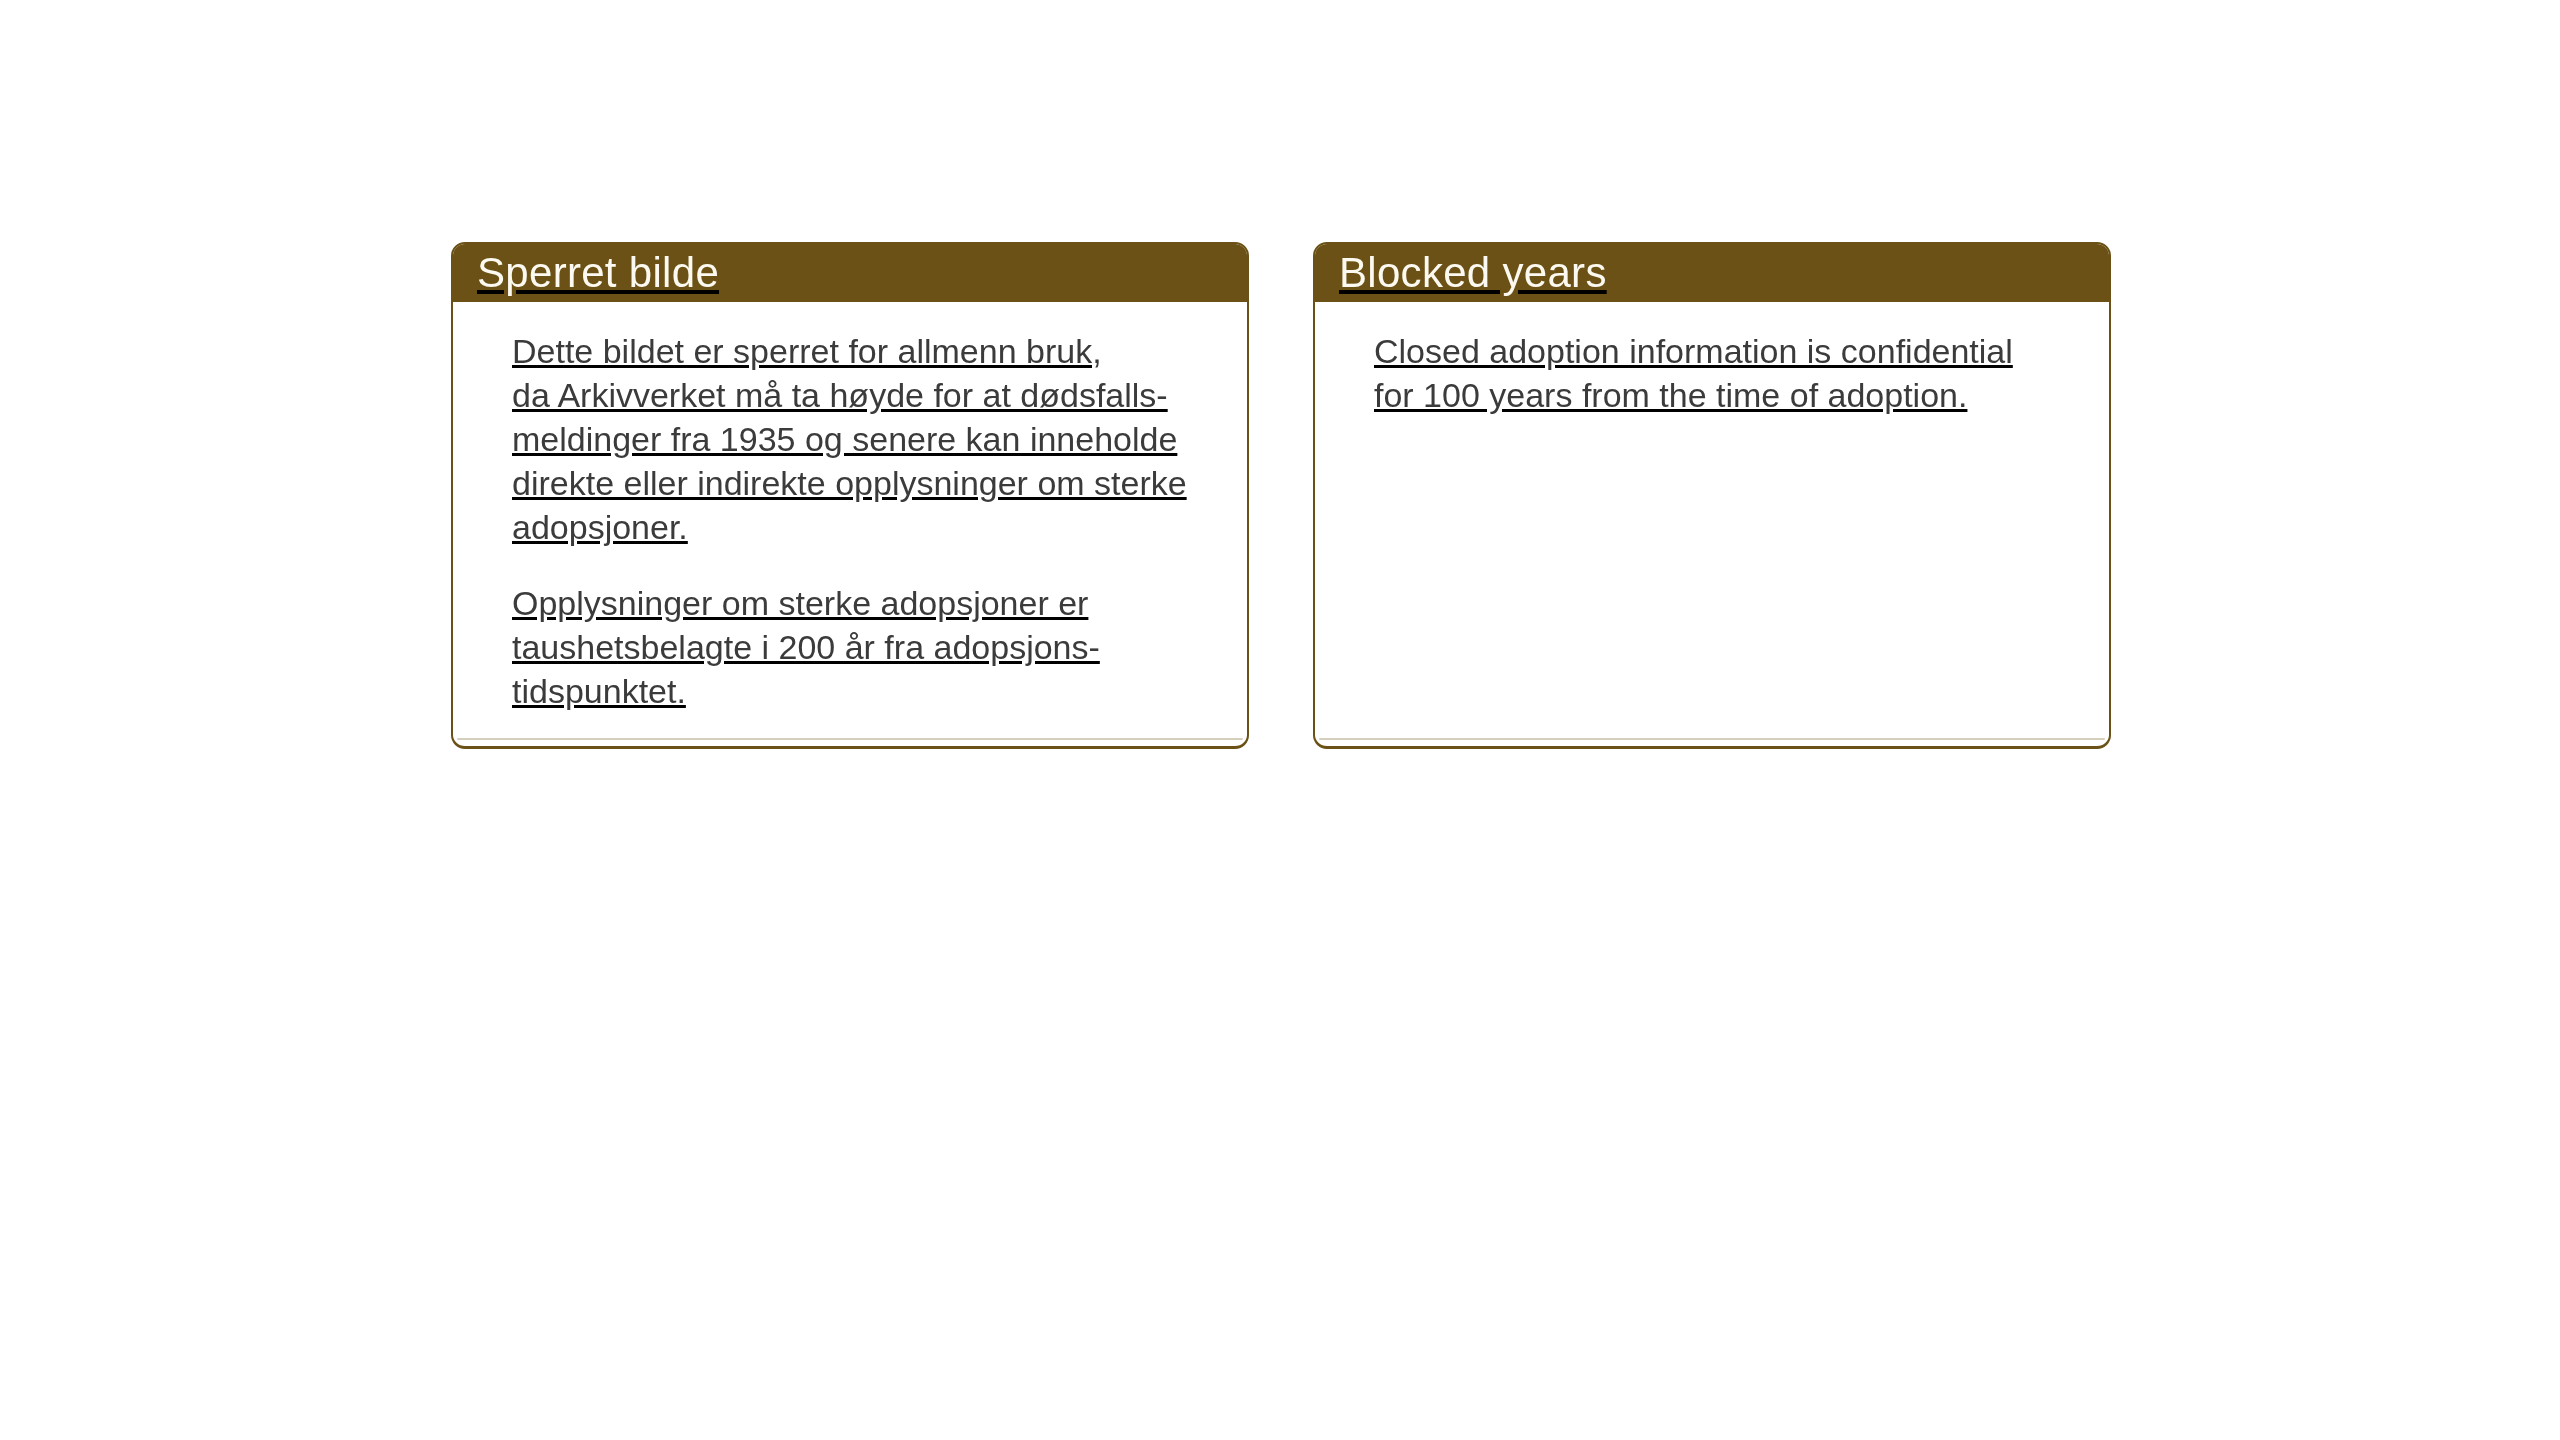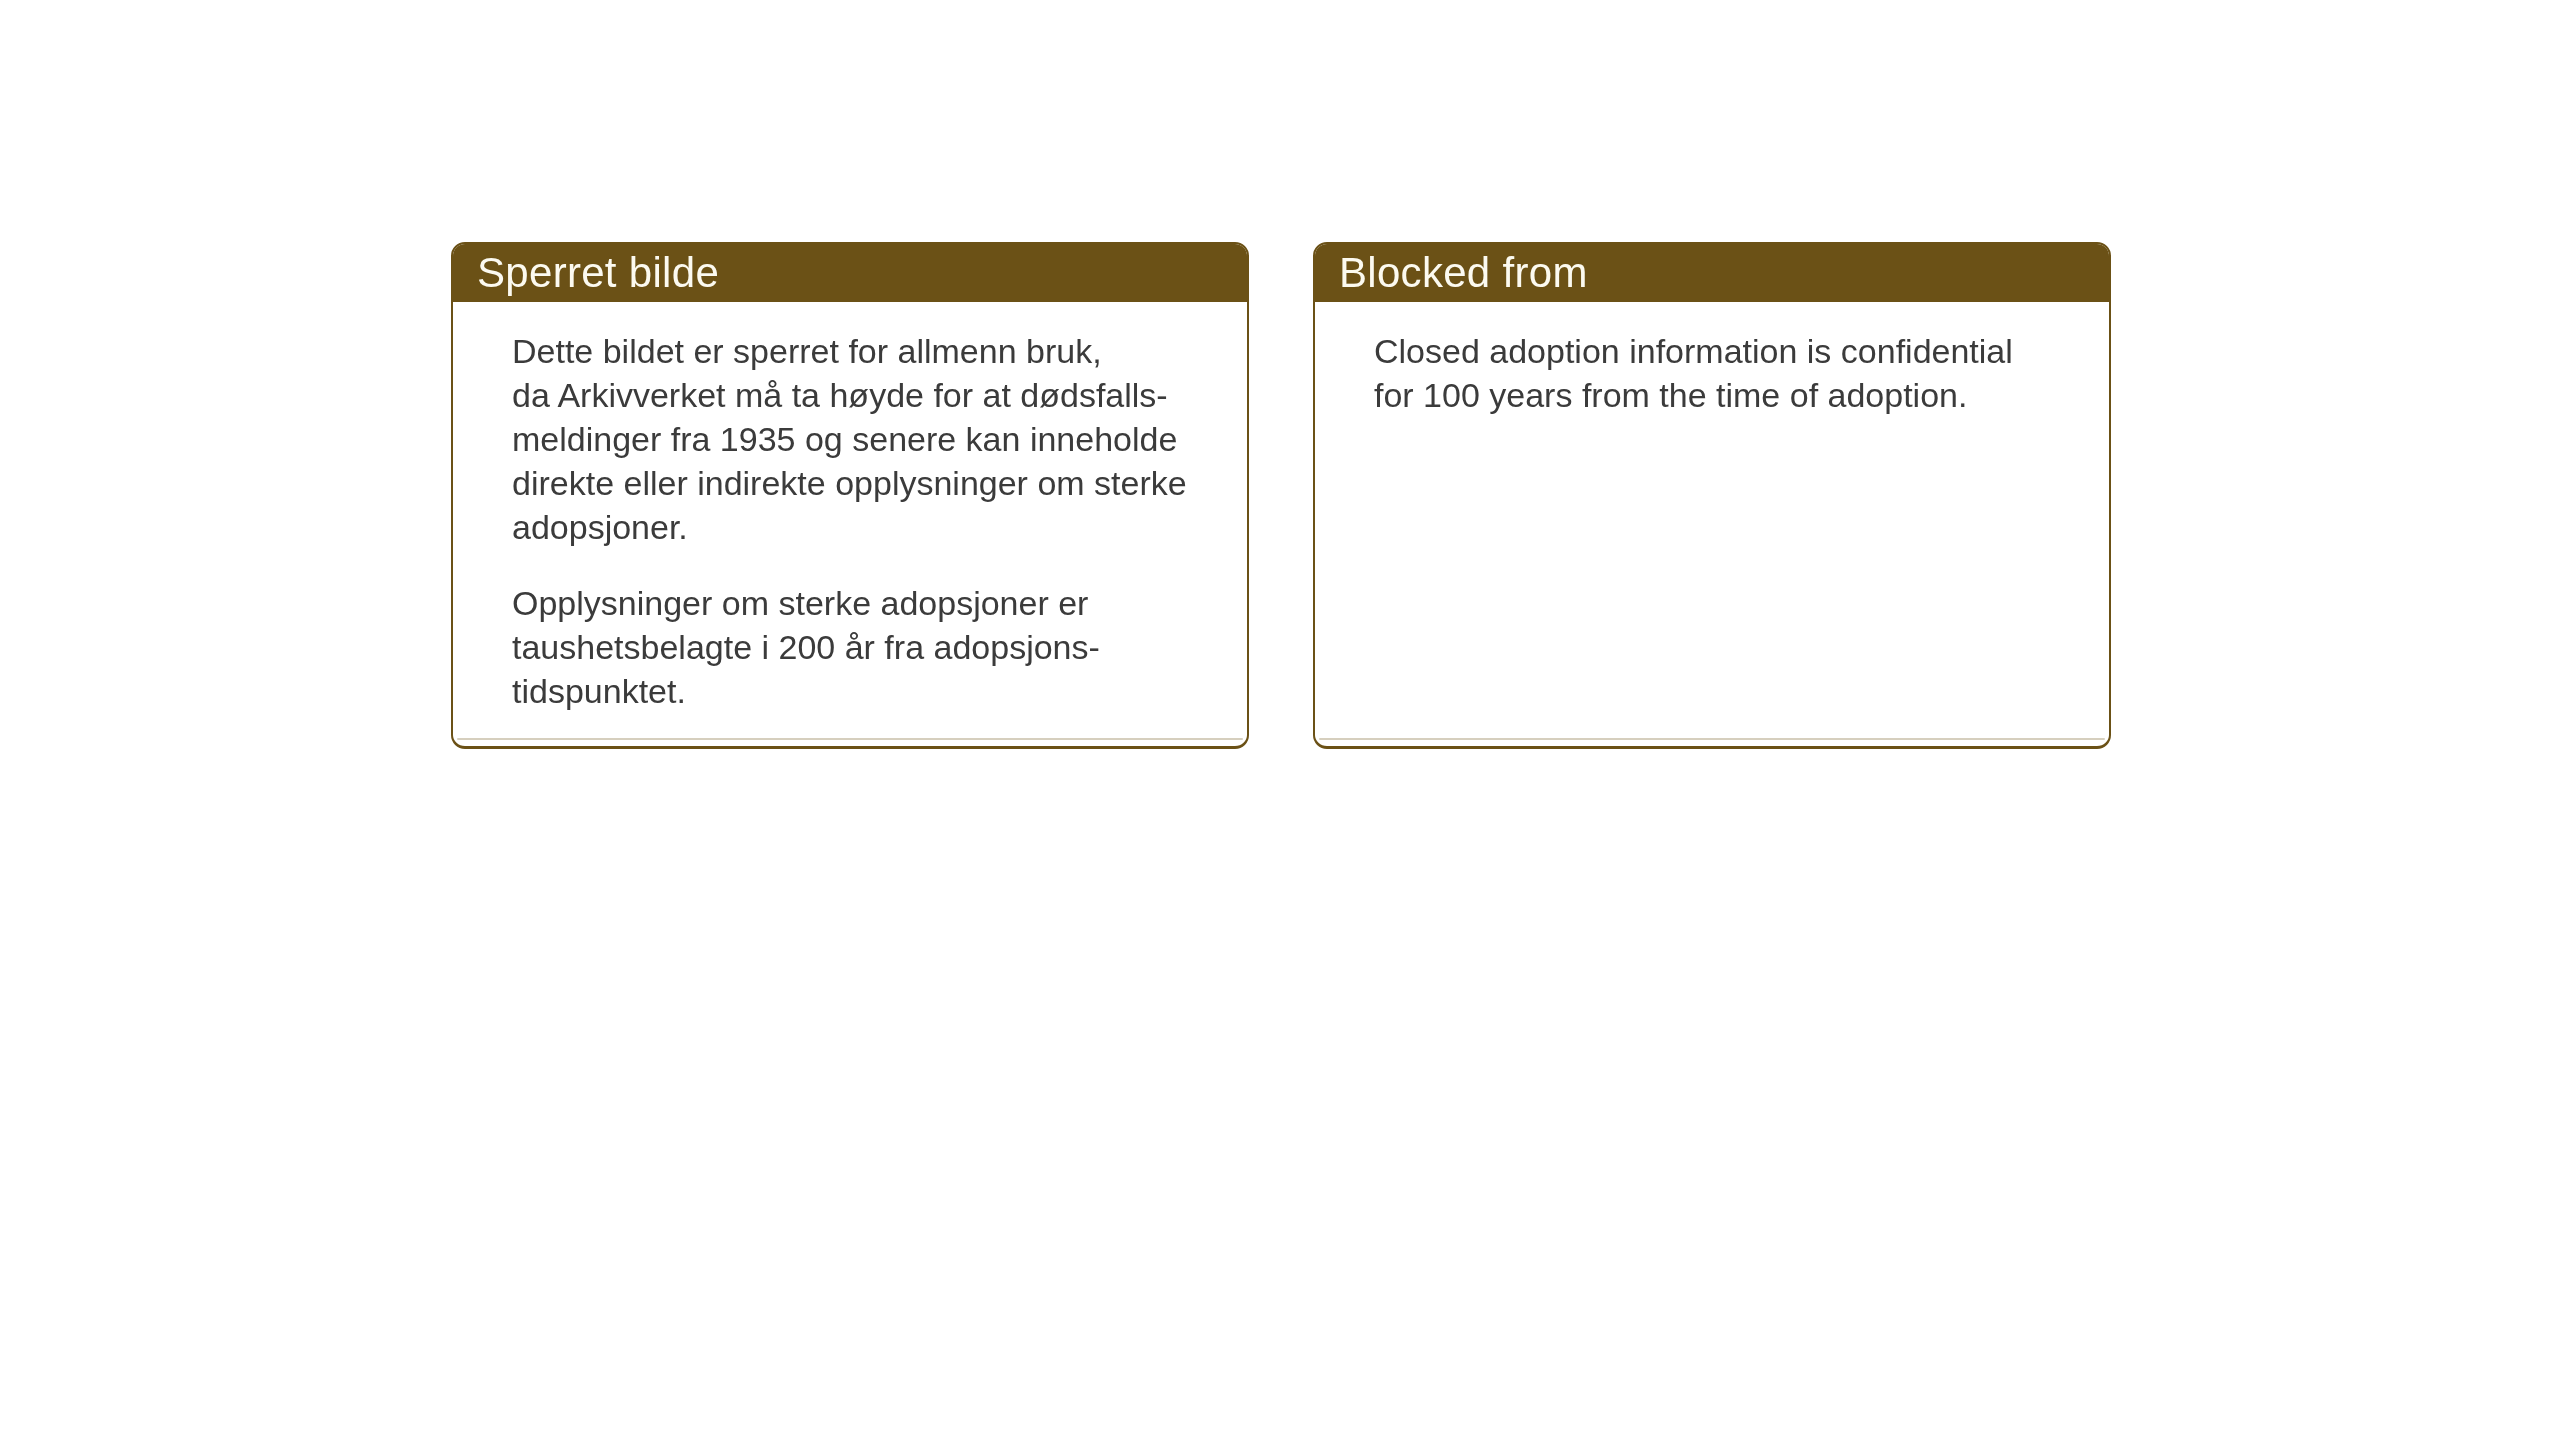--- a/index.html
+++ b/index.html
@@ -26,20 +26,21 @@
   .card {
     position: absolute;
     top: 242px;
     width: 798px;
     height: 507px;
     background: var(--card-background, #ffffff);
     border: 2px solid var(--brand-brown, #6b5116);
     border-bottom-width: 3px;
     border-radius: 14px;
     overflow: hidden;
+    text-decoration: underline;
   }
   .card-norwegian { left: 451px; }
   .card-english  { left: 1313px; }
   .card-header {
     height: 58px;
     background: var(--brand-brown, #6b5116);
     display: flex;
     align-items: center;
     padding: 0 24px;
   }
@@ -90,21 +91,21 @@
 direkte eller indirekte opplysninger om sterke
 adopsjoner.</p>
       <p class="notice">Opplysninger om sterke adopsjoner er
 taushetsbelagte i 200 år fra adopsjons-
 tidspunktet.</p>
     </div>
   </section>
 
   <section class="card card-english">
     <header class="card-header">
-      <span class="card-title">Blocked from</span>
+      <span class="card-title">Blocked years</span>
     </header>
     <div class="card-body">
       <p class="notice">Closed adoption information is confidential
 for 100 years from the time of adoption.</p>
     </div>
   </section>
 
 </div>
 
 </body></html>

